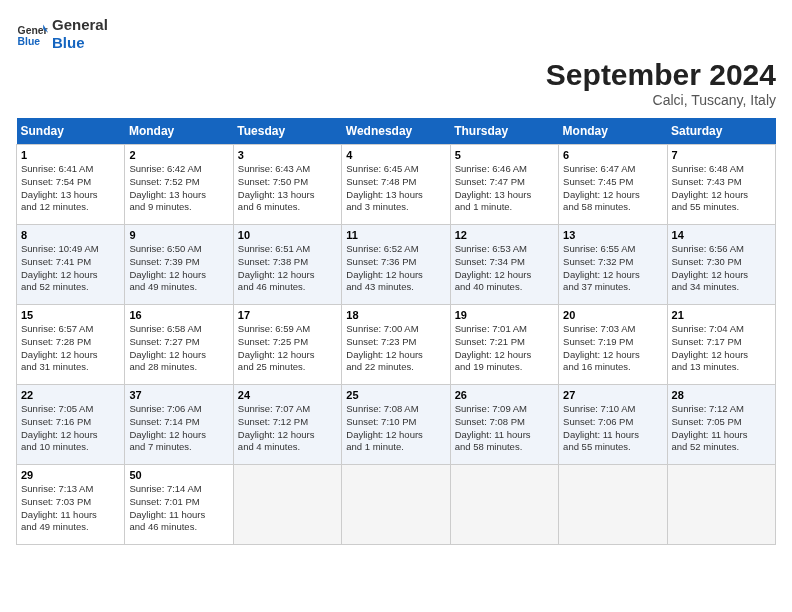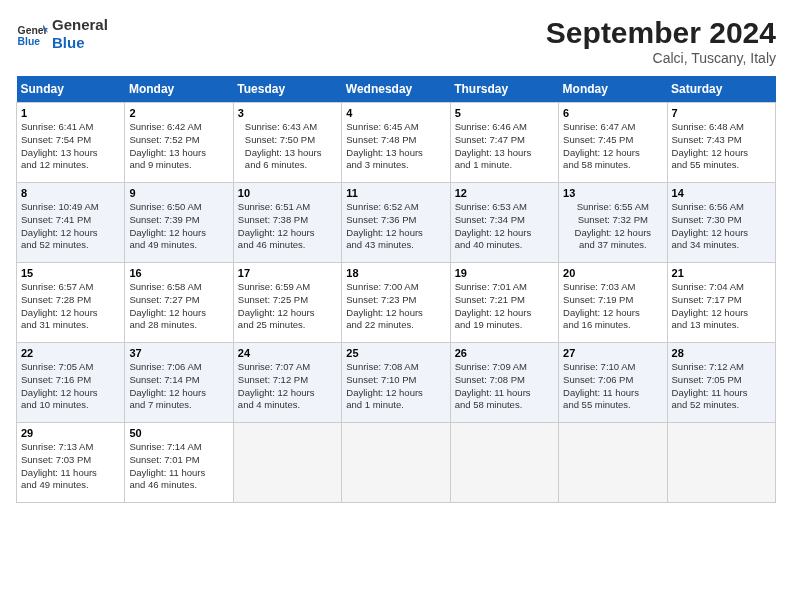--- a/index.html
+++ b/index.html
@@ -25,20 +25,21 @@
       width: 32px;
       height: 32px;
     }
     .title-block {
       text-align: right;
     }
     .month-title {
       font-size: 30px;
       font-weight: bold;
       color: #222;
+      margin-top: 42px;
     }
     .location {
       font-size: 14px;
       color: #555;
     }
     table {
       width: 100%;
       border-collapse: collapse;
       font-size: 10.5px;
       padding-left: 24px;
@@ -126,21 +127,21 @@
         </td>
         <td>
           <span class="day-num">2</span>
           <div class="day-info" style="white-space: pre-line;">Sunrise: 6:42 AM
 Sunset: 7:52 PM
 Daylight: 13 hours
 and 9 minutes.</div>
         </td>
         <td>
           <span class="day-num">3</span>
-          <div class="day-info" style="white-space: pre-line; margin-left: 7px;">Sunrise: 6:43 AM
+          <div class="day-info" style="white-space: pre-line;">Sunrise: 6:43 AM
 Sunset: 7:50 PM
 Daylight: 13 hours
 and 6 minutes.</div>
         </td>
         <td>
           <span class="day-num">4</span>
           <div class="day-info" style="white-space: pre-line;">Sunrise: 6:45 AM
 Sunset: 7:48 PM
 Daylight: 13 hours
 and 3 minutes.</div>
@@ -198,21 +199,21 @@
         </td>
         <td>
           <span class="day-num">12</span>
           <div class="day-info" style="white-space: pre-line;">Sunrise: 6:53 AM
 Sunset: 7:34 PM
 Daylight: 12 hours
 and 40 minutes.</div>
         </td>
         <td>
           <span class="day-num">13</span>
-          <div class="day-info" style="white-space: pre-line; text-align: center;">Sunrise: 6:55 AM
+          <div class="day-info" style="white-space: pre-line;">Sunrise: 6:55 AM
 Sunset: 7:32 PM
 Daylight: 12 hours
 and 37 minutes.</div>
         </td>
         <td>
           <span class="day-num">14</span>
           <div class="day-info" style="white-space: pre-line;">Sunrise: 6:56 AM
 Sunset: 7:30 PM
 Daylight: 12 hours
 and 34 minutes.</div>

